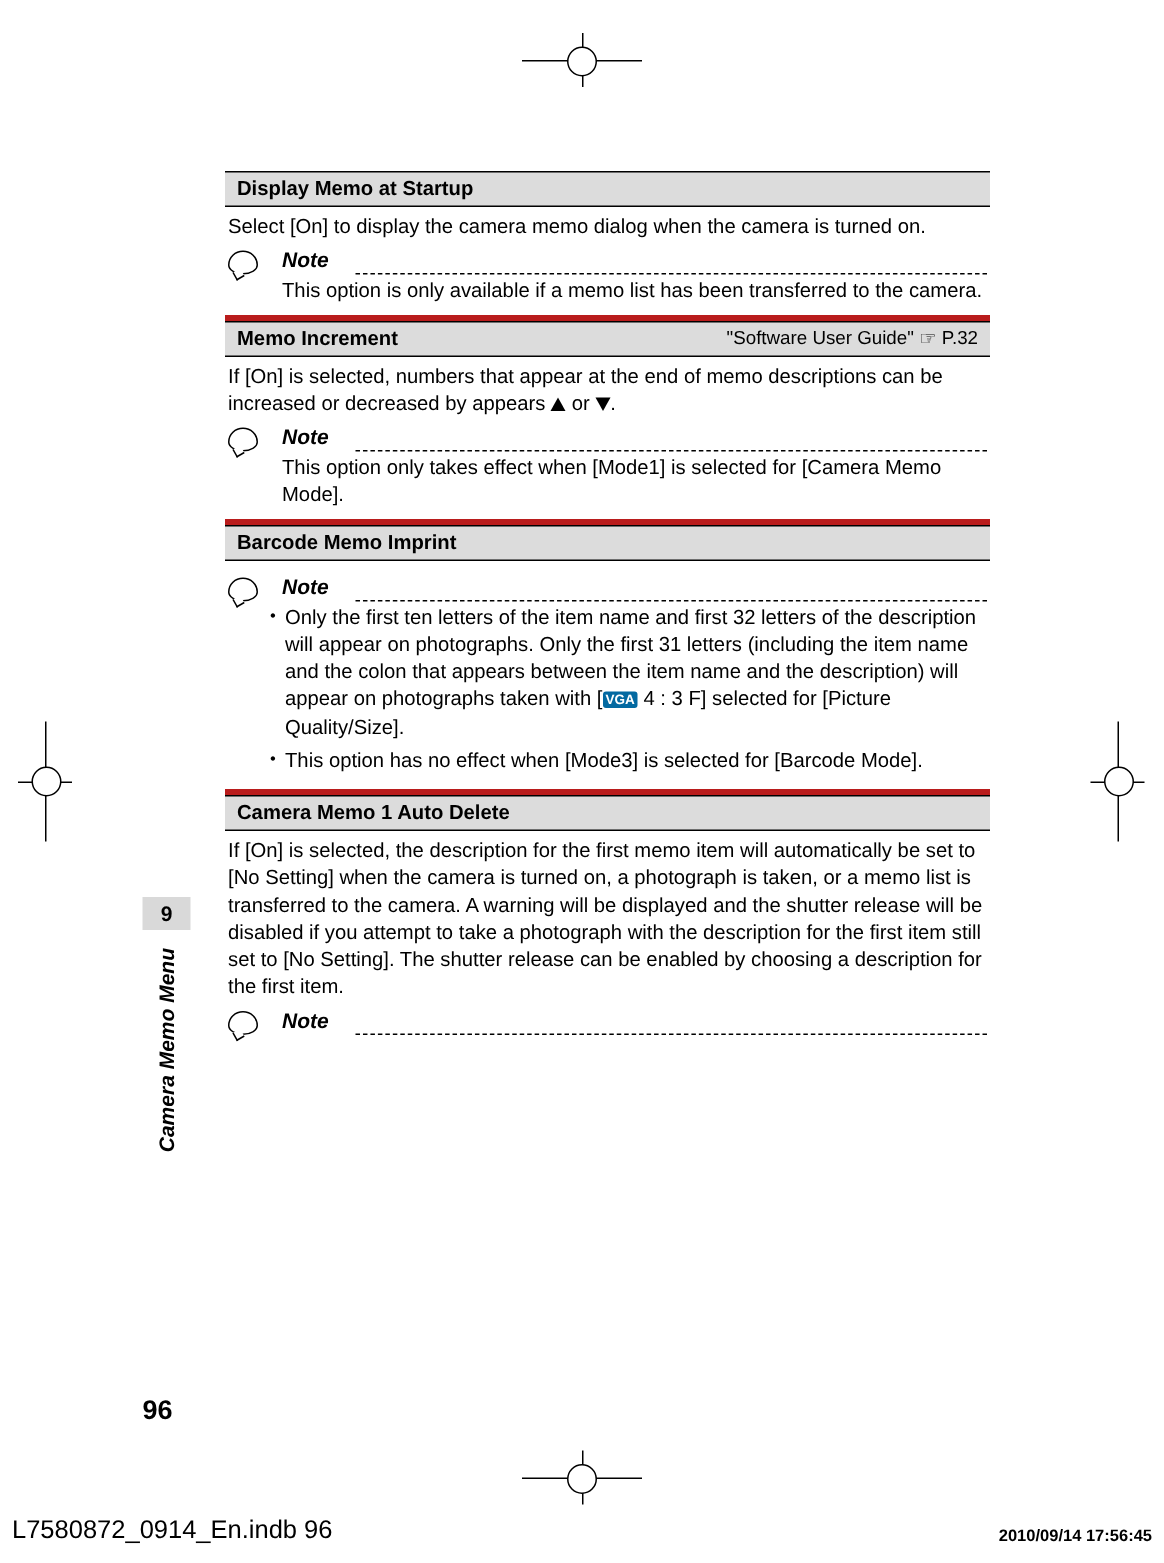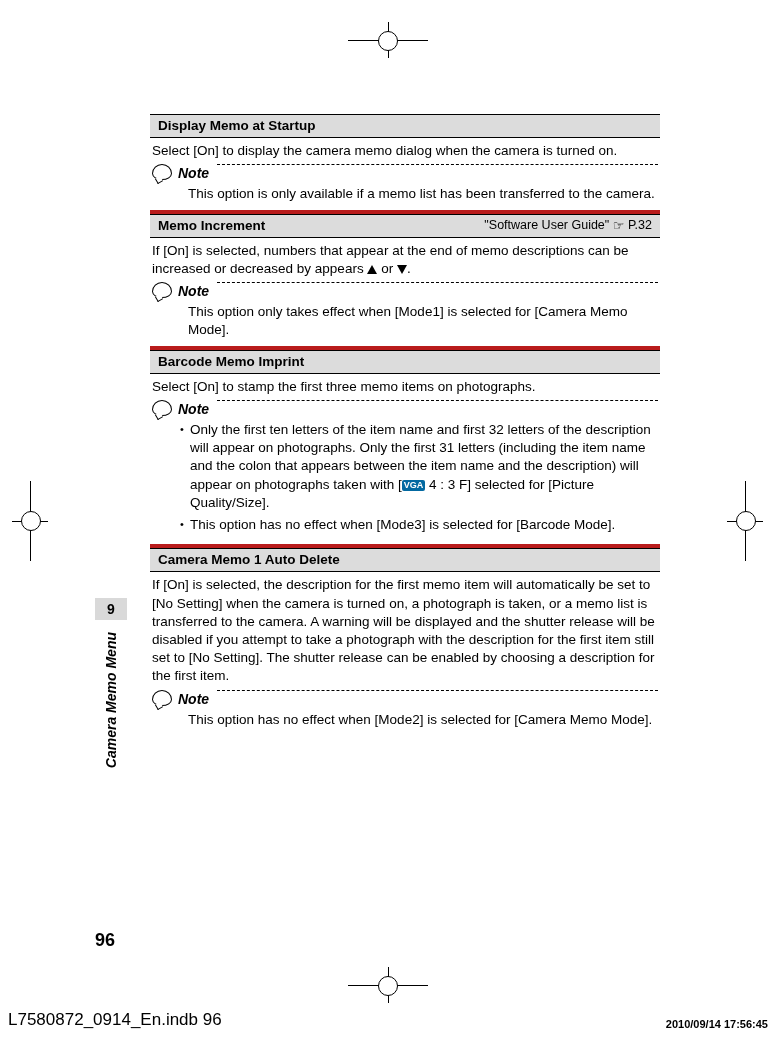--- a/index.html
+++ b/index.html
@@ -55,22 +55,22 @@
     font-size: 12.5px;
   }
   .section-body {
     border-bottom: 4px solid #b91c1c;
     padding: 4px 2px 6px 2px;
   }
   .section-body:last-child { border-bottom: none; }
 
   .note-row {
     display: flex;
-    align-items: flex-start;
-    gap: 6px;
+    align-items: flex-end;
+    gap: 16px;
     margin-top: 4px;
   }
   .note-bubble {
     width: 18px; height: 14px;
     border: 1.5px solid #000;
     border-radius: 50% 50% 50% 50% / 60% 60% 40% 40%;
     position: relative;
     flex: 0 0 auto;
   }
   .note-bubble::after {
@@ -240,21 +240,20 @@
       <span class="note-label">Note</span>
       <span class="note-dash"></span>
     </div>
     <div class="note-text">This option only takes effect when [Mode1] is selected for [Camera Memo Mode].</div>
   </div>
 
   <div class="section-header">
     <span>Barcode Memo Imprint</span>
   </div>
   <div class="section-body">
-    <div>Select [On] to stamp the first three memo items on photographs.</div>
     <div class="note-row">
       <span class="note-bubble"></span>
       <span class="note-label">Note</span>
       <span class="note-dash"></span>
     </div>
     <ul class="note-list">
       <li>
         <span>Only the first ten letters of the item name and first 32 letters of the description will appear on photographs. Only the first 31 letters (including the item name and the colon that appears between the item name and the description) will appear on photographs taken with [</span><span class="vga-box">VGA</span><span> 4 : 3 F] selected for [Picture Quality/Size].</span>
       </li>
       <li>This option has no effect when [Mode3] is selected for [Barcode Mode].</li>
@@ -264,20 +263,19 @@
   <div class="section-header">
     <span>Camera Memo 1 Auto Delete</span>
   </div>
   <div class="section-body" style="border-bottom:none">
     <div>If [On] is selected, the description for the first memo item will automatically be set to [No Setting] when the camera is turned on, a photograph is taken, or a memo list is transferred to the camera. A warning will be displayed and the shutter release will be disabled if you attempt to take a photograph with the description for the first item still set to [No Setting]. The shutter release can be enabled by choosing a description for the first item.</div>
     <div class="note-row">
       <span class="note-bubble"></span>
       <span class="note-label">Note</span>
       <span class="note-dash"></span>
     </div>
-    <div class="note-text">This option has no effect when [Mode2] is selected for [Camera Memo Mode].</div>
   </div>
 
 </div>
 
 <div class="page-num">96</div>
 <div class="footer-left">L7580872_0914_En.indb   96</div>
 <div class="footer-right">2010/09/14   17:56:45</div>
 
 </body></html>

